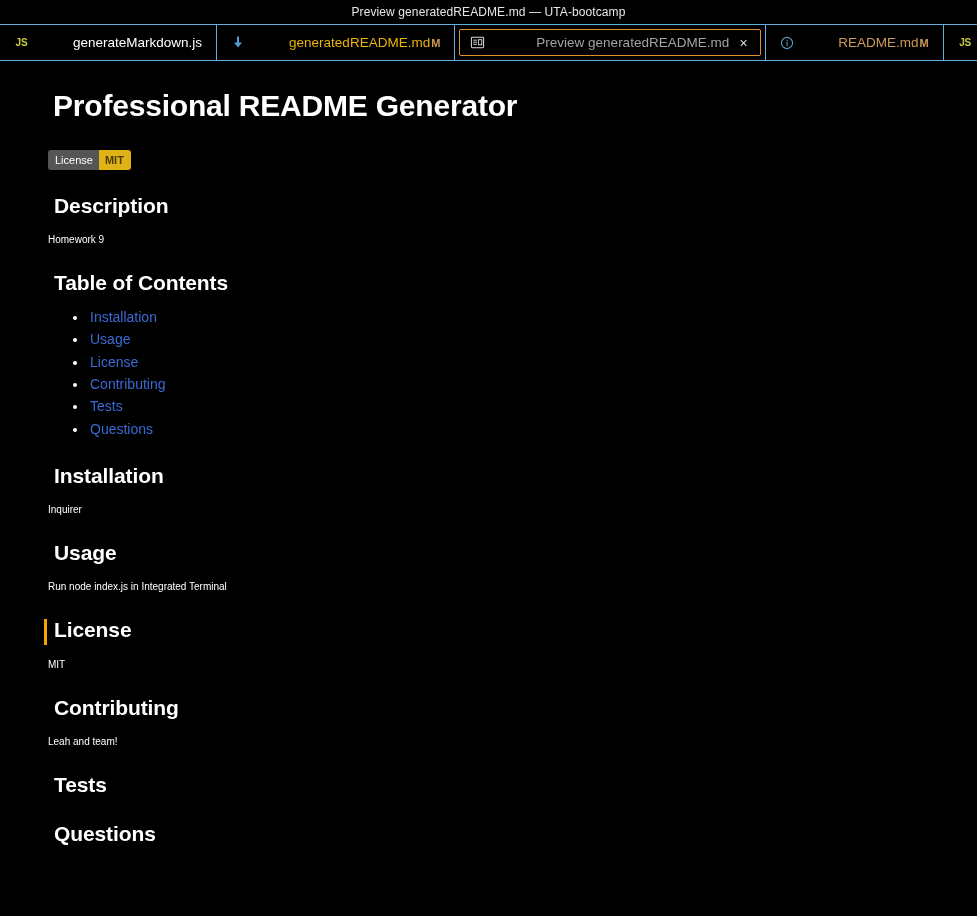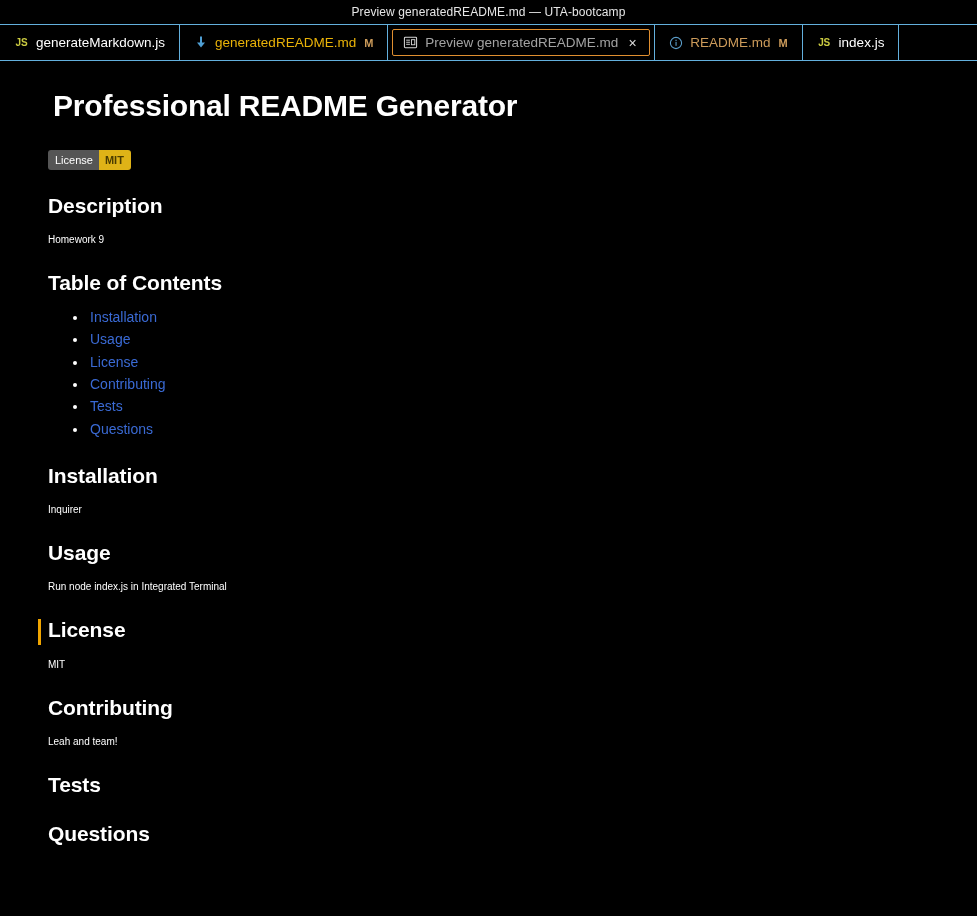--- a/index.html
+++ b/index.html
@@ -35,31 +35,30 @@
     display: flex;
     align-items: stretch;
     border-top: 1px solid #63b0dd;
     border-bottom: 1px solid #63b0dd;
     box-sizing: border-box;
     position: relative;
   }
   .tab {
     display: flex;
     align-items: center;
-    gap: 7px;
     padding: 0 14px;
     box-sizing: border-box;
     border-right: 1px solid #63b0dd;
     font-size: 13px;
     white-space: nowrap;
     position: relative;
     background: #000000;
   }
   .tab.first { border-left: 0; }
-  .tab .tab-label { font-size: 13.5px; }
+  .tab .tab-label { font-size: 13.5px; margin-left: 44px; }
   .tab.inactive-js .tab-label { color: #ffffff; }
   .tab.md .tab-label { color: #eab308; }
   .tab.md2 .tab-label { color: #cc9b5a; }
   .tab .dirty-m {
     font-size: 11px;
     color: #cc9b5a;
     font-weight: bold;
     margin-left: 1px;
   }
 
@@ -124,21 +123,21 @@
     font-size: 30px;
     font-weight: 600;
     margin: 0 0 0 5px;
     line-height: 1.25;
     letter-spacing: -0.2px;
     color: #ffffff;
   }
   .doc h2 {
     font-size: 21px;
     font-weight: 600;
-    margin: 22px 0 0 0;
+    margin: 22px 0 0 6px;
     line-height: 1.3;
     letter-spacing: -0.1px;
     color: #ffffff;
     position: relative;
   }
   .doc p {
     font-size: 10px;
     margin: 13px 0 0 0;
     line-height: 1.5;
     color: #ffffff;

